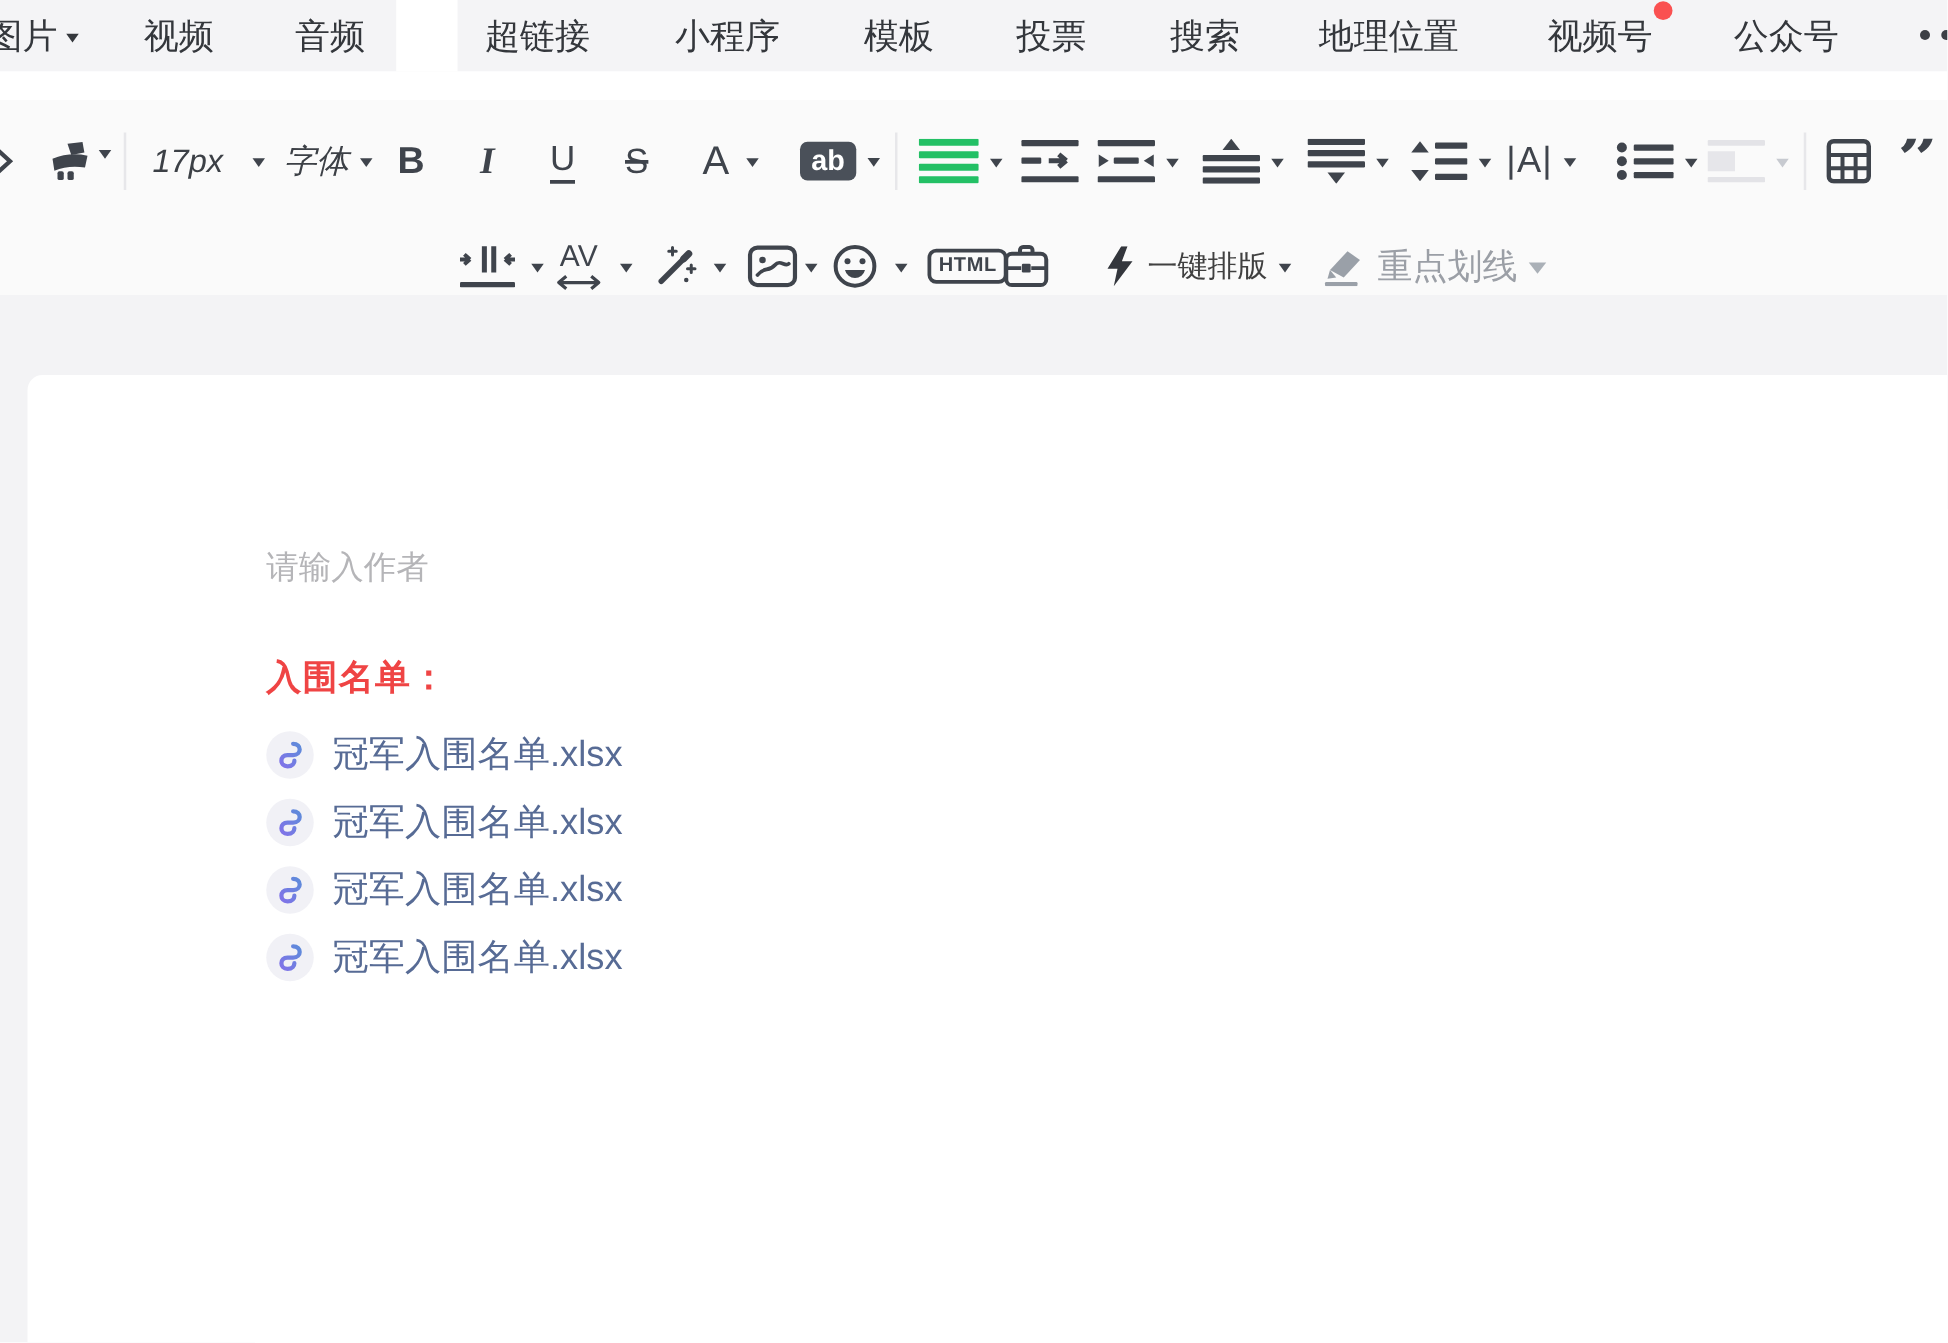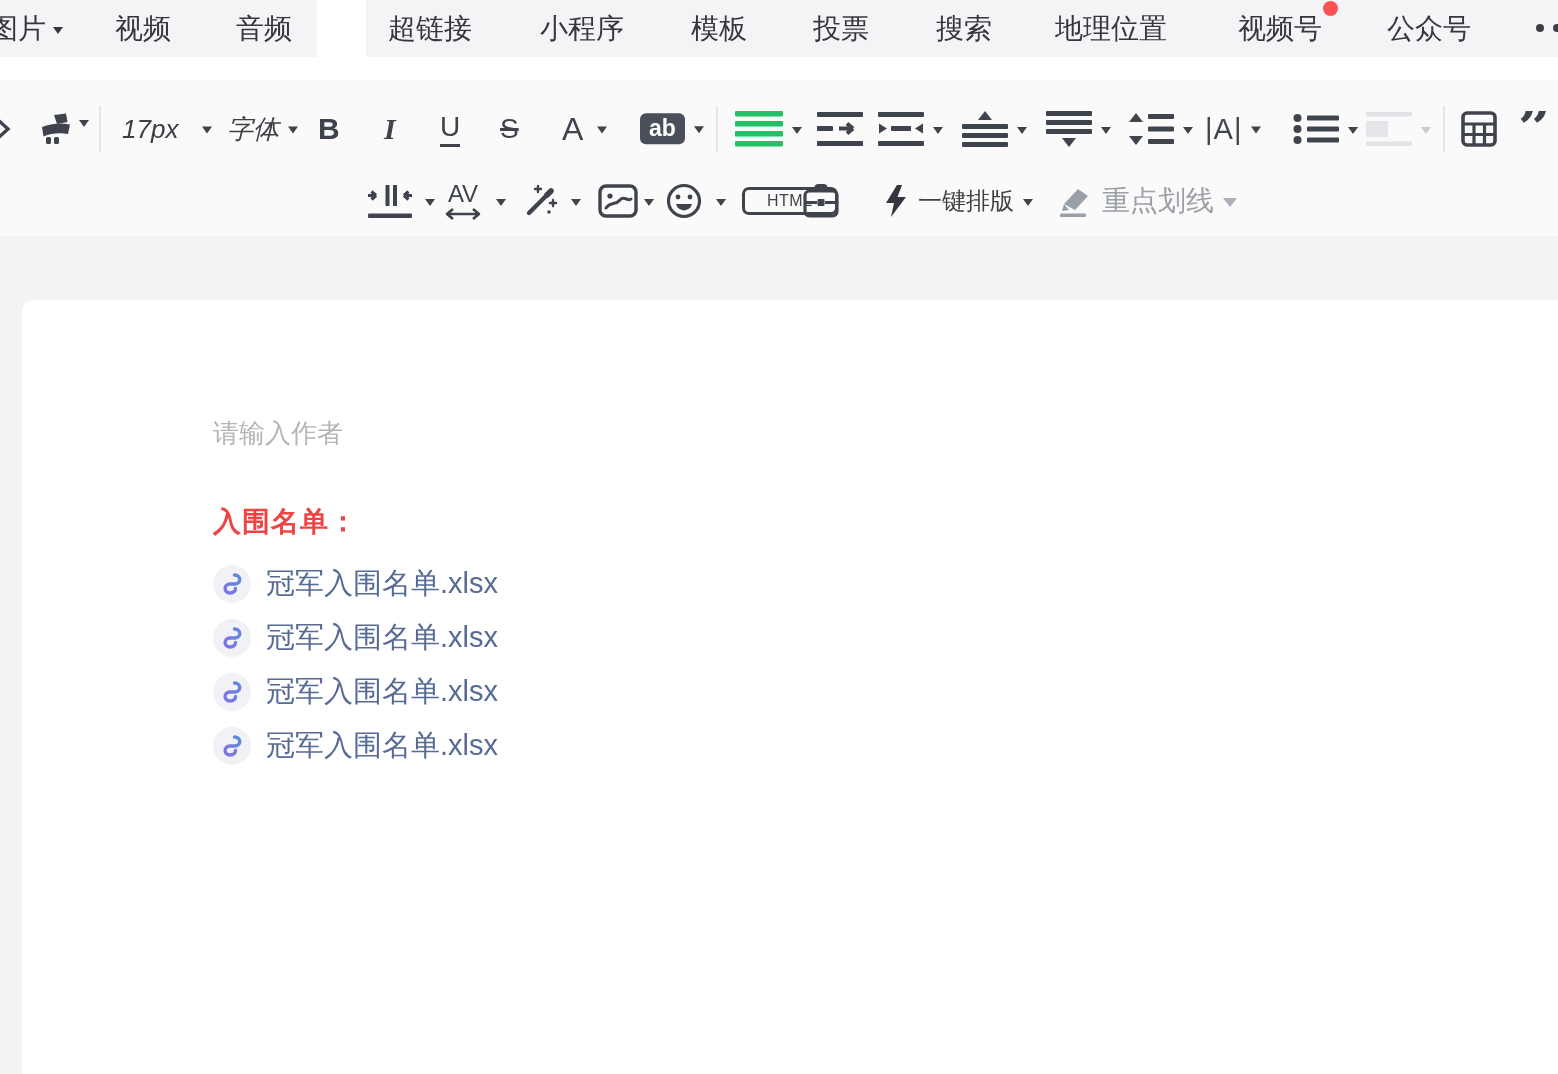--- a/index.html
+++ b/index.html
@@ -16,55 +16,55 @@
   .menu-badge{position:absolute;right:-16px;top:1px;width:15px;height:15px;border-radius:50%;background:#fa5151;}
   .more-dots{position:absolute;left:1536px;top:24px;display:flex;gap:9px;}
   .more-dots i{width:8px;height:8px;border-radius:50%;background:#3c3f45;}
 
   .subbar{position:absolute;left:0;top:57px;width:100%;height:23px;background:#ffffff;}
 
   
   .toolbar{position:absolute;left:0;top:80px;width:100%;height:156px;background:#fafafa;}
   .tb-row{position:absolute;left:0;width:100%;}
   .tb-row1{top:0;height:98px;}
-  .tb-row2{top:92px;height:58px;}
+  .tb-row2{top:104px;height:58px;}
   .tb-btn{position:absolute;top:50%;transform:translateY(-50%);display:flex;align-items:center;
     color:#3f444c;cursor:pointer;white-space:nowrap;}
   .tb-divider{position:absolute;top:50%;transform:translateY(-50%);width:2px;height:46px;background:#e7e7ea;}
   .caret{width:0;height:0;border-left:5px solid transparent;border-right:5px solid transparent;
     border-top:7px solid #3f444c;margin-left:9px;transform:translateY(1px);}
   .caret.dim{border-top-color:#c7cad0;}
   .caret.mid{border-top-color:#aab0b7;border-left-width:7px;border-right-width:7px;border-top-width:9px;}
   .t-label{font-size:26px;color:#3c4046;font-style:italic;}
   .glyph-b{font-size:30px;font-weight:700;}
   .glyph-i{font-size:30px;font-style:italic;font-family:"Liberation Serif","DejaVu Serif",serif;font-weight:600;}
   .glyph-u{font-size:28px;border-bottom:3px solid #3f444c;padding-bottom:1px;}
   .glyph-s{font-size:28px;text-decoration:line-through;text-decoration-thickness:3px;}
   .glyph-a{font-size:32px;font-weight:500;}
   .ab-box{background:#4a5059;color:#fff;font-size:23px;font-weight:700;border-radius:6px;
     padding:3px 9px;line-height:1.1;}
   .glyph-ls{font-size:29px;font-weight:500;letter-spacing:1px;}
-  .html-badge{border:3px solid #3f444c;border-radius:7px;font-size:16px;font-weight:400;
-    letter-spacing:.5px;padding:3px 22px;line-height:1;}
+  .html-badge{border:3px solid #3f444c;border-radius:7px;font-size:16px;font-weight:700;
+    letter-spacing:.5px;padding:3px 6px;line-height:1;}
   .quote-glyph{font-family:"DejaVu Serif","Liberation Serif",serif;font-size:58px;line-height:.62;
     height:36px;overflow:hidden;font-weight:700;}
   .av-wrap{display:flex;flex-direction:column;align-items:center;}
   .av-text{font-size:24px;font-weight:500;line-height:1;}
   .zh-dark{font-size:24px;color:#404040;margin-left:10px;}
   .zh-gray{font-size:28px;color:#9b9fa6;margin-left:10px;}
 
   
   .canvas{position:absolute;left:0;top:236px;width:100%;height:838px;background:#f3f3f5;}
   .card{position:absolute;left:22px;top:64px;width:1600px;height:820px;background:#ffffff;border-radius:12px;}
   .card-inner{padding:92px 191px 0 191px;}
   .title-row{display:flex;align-items:center;justify-content:space-between;}
   .doc-title{font-size:46px;font-weight:700;color:#262626;line-height:62px;letter-spacing:.5px;}
   .score-btn{border:2px solid #5abf63;color:#5abf63;background:#fff;border-radius:10px;
     font-size:26px;padding:8px 22px;line-height:1.1;cursor:pointer;white-space:nowrap;}
-  .author{margin-top:24px;font-size:26px;color:#b5b5b8;cursor:text;}
+  .author{margin-top:44px;font-size:26px;color:#b5b5b8;cursor:text;}
   .section-heading{margin-top:52px;font-size:28px;font-weight:700;color:#ef4444;letter-spacing:1px;}
   .attach-list{margin-top:16px;}
   .attach-row{display:flex;align-items:center;height:54px;cursor:pointer;}
   .attach-circle{width:38px;height:38px;border-radius:50%;background:#f1f1f6;display:flex;
     align-items:center;justify-content:center;flex:0 0 auto;}
   .attach-label{margin-left:15px;font-size:29px;color:#576b95;}
   svg{display:block;}
 </style>
 </head>
 <body>

